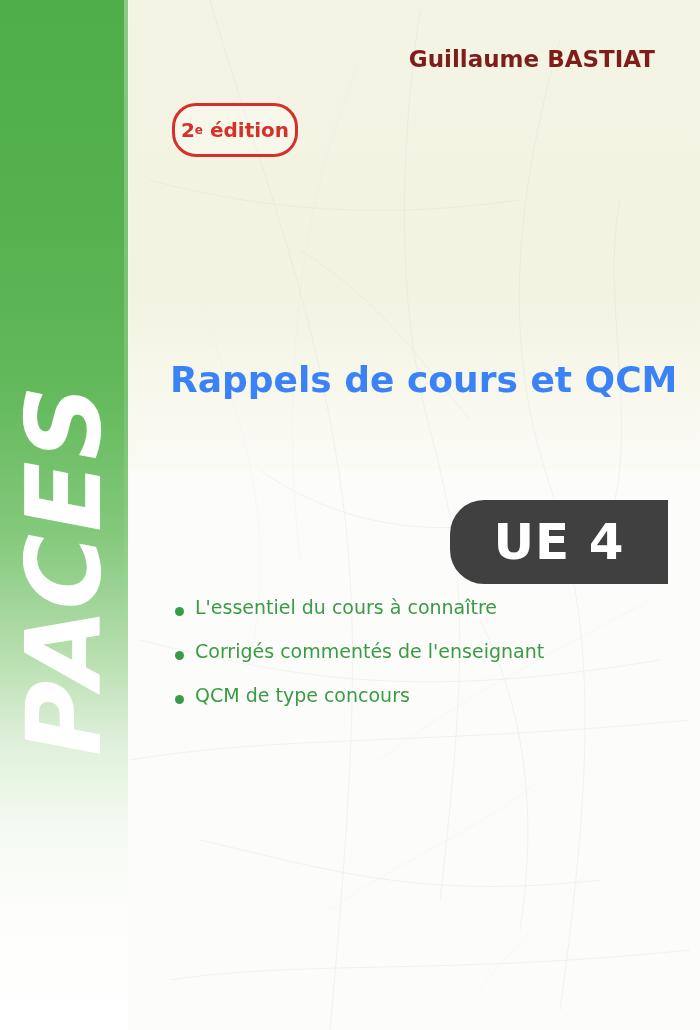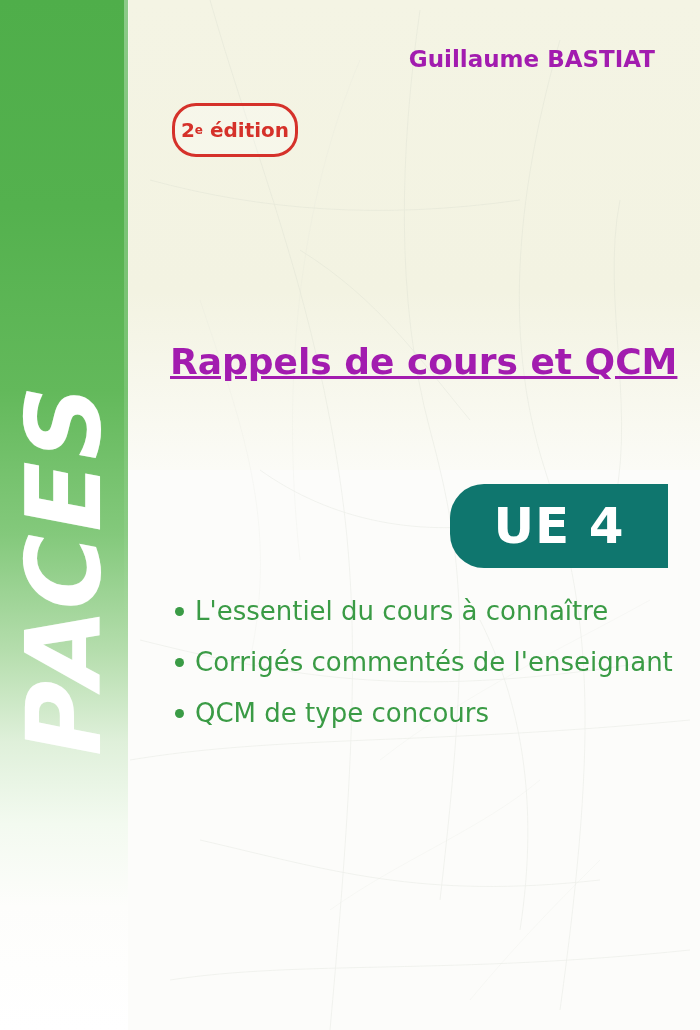--- a/index.html
+++ b/index.html
@@ -100,21 +100,21 @@
     line-height: 1;
     text-shadow: 0 0 1px rgba(255,255,255,0.4);
   }
 
   
   .authors {
     position: absolute;
     right: 45px;
     top: 44px;
     text-align: right;
-    color: #a21caf;
+    color: #7f1d1d;
     font-family: "DejaVu Sans", sans-serif;
     font-weight: bold;
     font-size: 23px;
     line-height: 1.35;
   }
   .authors div { white-space: nowrap; }
 
   
   .edition-badge {
     position: absolute;
@@ -149,59 +149,58 @@
     font-family: "DejaVu Sans", sans-serif;
     font-weight: bold;
     font-size: 62px;
     letter-spacing: -1px;
     line-height: 1;
     white-space: nowrap;
   }
   .subtitle {
     position: absolute;
     left: 170px;
-    top: 342px;
+    top: 360px;
     width: 500px;
-    color: #a21caf;
+    color: #3b82f6;
     font-family: "DejaVu Sans", sans-serif;
     font-weight: bold;
     font-size: 36px;
     line-height: 1.1;
     white-space: nowrap;
-    text-decoration: underline;
   }
 
   
   .ue-badge {
     position: absolute;
     right: 32px;
-    top: 484px;
+    top: 500px;
     width: 218px;
     height: 84px;
-    background: #0f766e;
+    background: #404040;
     border-radius: 34px 0 0 34px;
     color: #ffffff;
     font-family: "DejaVu Sans", sans-serif;
     font-weight: bold;
     font-size: 50px;
     display: flex;
     align-items: center;
     justify-content: center;
     letter-spacing: 1px;
   }
 
   
   .bullets {
     position: absolute;
     left: 175px;
     top: 598px;
     width: 500px;
     color: #3a9b45;
     font-family: "DejaVu Sans", sans-serif;
-    font-size: 26px;
+    font-size: 19px;
     line-height: 1;
   }
   .bullet-row {
     display: flex;
     align-items: flex-start;
     margin-bottom: 25px;
   }
   .bullet-dot {
     width: 9px;
     height: 9px;

